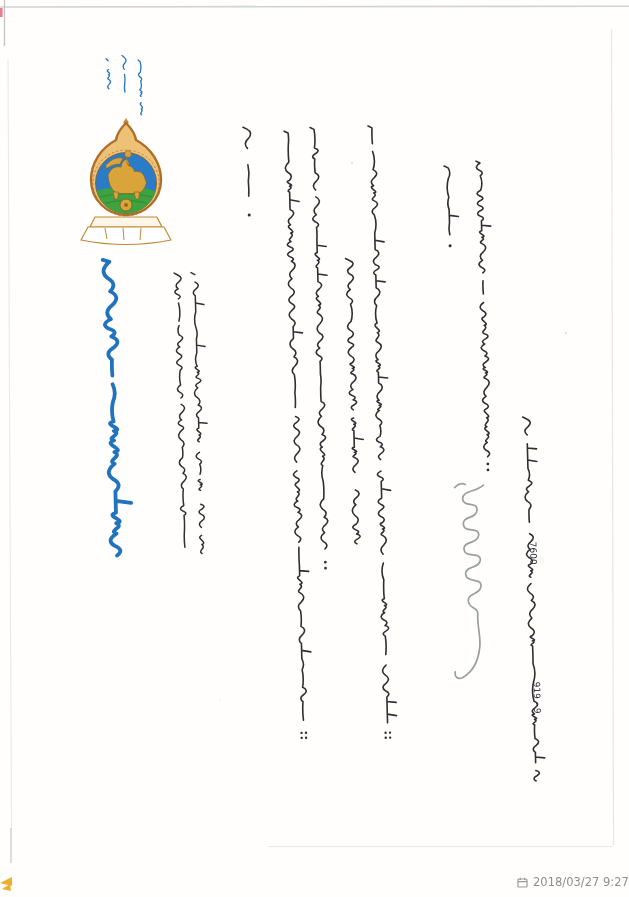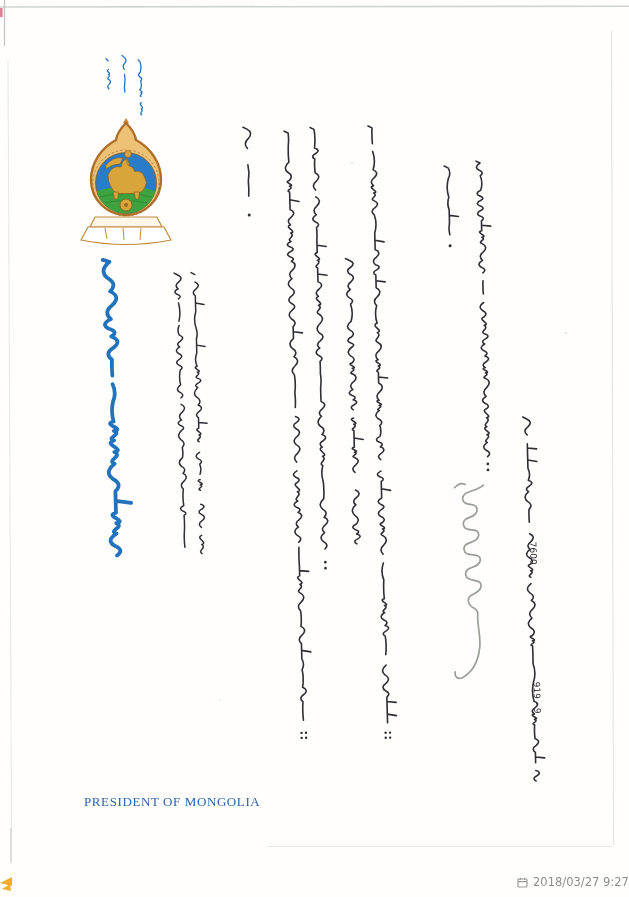--- a/index.html
+++ b/index.html
@@ -110,21 +110,20 @@
         <circle cx="447" cy="250" r="1.5" fill="#2e2e33"></circle>
         <path d="M 475.1 166 L 479 168 q -6.5 3.8 -1.3 7.0 q 5.9 2.6 1.3 5.7 q 2.8 7.2 0 14.5 q -6.5 3.0 -1.3 5.6 q 5.9 2.0 1.3 4.5 q -6.5 3.0 -1.3 5.5 q 5.9 2.0 1.3 4.5 q -6.5 3.1 -1.3 5.7 q 5.9 2.1 1.3 4.7 l 0 4.5 l 9.1 1.1 m -9.1 -1.1 l 0 5.6 c -7.2 1.9 7.2 5.1 0 6.4 c 5.2 2.5 -5.2 4.5 0 6.4 q 6.5 3.4 1.0 8.4 q -5.5 4.2 -1.0 8.4 q -6.5 3.7 -1.3 6.8 q 5.9 2.5 1.3 5.6 M 479 285.7 q -0.5 6.6 0 13.2 M 479 307.5 q -6.5 4.3 -1.3 8.0 q 5.9 2.9 1.3 6.5 c -7.2 2.5 7.2 6.7 0 8.4 c 5.2 3.4 -5.2 5.9 0 8.4 q 6.5 2.0 1.0 5.1 q -5.5 2.5 -1.0 5.1 q -6.5 3.6 -1.3 6.6 q 5.9 2.4 1.3 5.4 q 6.5 2.3 1.0 5.8 q -5.5 2.9 -1.0 5.8 c -7.2 1.6 7.2 4.3 0 5.4 c 5.2 2.1 -5.2 3.7 0 5.4 q 6.5 3.6 1.0 9.0 q -5.5 4.5 -1.0 9.0 q -6.5 3.7 -1.3 6.9 q 5.9 2.5 1.3 5.6 c -7.2 2.7 7.2 7.1 0 8.9 c 5.2 3.6 -5.2 6.2 0 8.9 c -7.2 2.4 7.2 6.4 0 7.9 c 5.2 3.2 -5.2 5.6 0 7.9 q -6.5 4.3 -1.3 7.8 q 5.9 2.8 1.3 6.4" fill="none" stroke="#2e2e33" stroke-width="1.6" stroke-linecap="round" stroke-linejoin="round"></path>
         <circle cx="479" cy="469" r="1.4" fill="#2e2e33"></circle>
         <circle cx="479" cy="475" r="1.4" fill="#2e2e33"></circle>
         <path d="M 515.1 423 L 519 425 q 6.5 3.2 1.0 8.0 q -5.5 4.0 -1.0 8.0 M 519 449.9 l 0 4.2 l 9.1 1.1 m -9.1 -1.1 l 0 5.3 l 0 6.7 l 9.1 1.7 m -9.1 -1.7 l 0 8.4 q 2.9 6.0 0 11.9 q 6.5 2.3 1.0 5.7 q -5.5 2.8 -1.0 5.7 q -6.5 5.3 -1.3 9.7 q 5.9 3.5 1.3 7.9 q -0.4 6.4 0 12.9 M 519 539.8 q 6.5 3.2 1.0 7.9 q -5.5 3.9 -1.0 7.9 q -6.5 4.4 -1.3 8.1 q 5.9 3.0 1.3 6.7 c -7.2 1.9 7.2 5.2 0 6.5 c 5.2 2.6 -5.2 4.5 0 6.5 M 519 589.7 q -6.5 5.1 -1.3 9.3 q 5.9 3.4 1.3 7.6 q 6.5 3.5 1.0 8.8 q -5.5 4.4 -1.0 8.8 q -6.5 5.3 -1.3 9.7 q 5.9 3.5 1.3 7.9 c -7.2 1.6 7.2 4.1 0 5.2 c 5.2 2.1 -5.2 3.6 0 5.2 q 0.2 8.9 0 17.8 q 3.2 9.1 0 18.1 q -2.5 9.7 0 19.3 q 6.5 2.6 1.0 6.4 q -5.5 3.2 -1.0 6.4 c -7.2 1.6 7.2 4.3 0 5.4 c 5.2 2.2 -5.2 3.8 0 5.4 q -0.7 6.8 0 13.6 q 6.5 2.8 1.0 7.0 q -5.5 3.5 -1.0 7.0 l 0 4.6 l 9.1 1.1 m -9.1 -1.1 l 0 5.7 M 519 776.8 q 6.5 2.1 1.0 5.2 q -5.5 2.6 -1.0 5.2" fill="none" stroke="#2e2e33" stroke-width="1.6" stroke-linecap="round" stroke-linejoin="round"></path>
         <text x="519" y="548" transform="rotate(90 519 548)" font-size="9" font-family="&quot;DejaVu Sans&quot;, sans-serif" fill="#2e2e33">7600</text>
         <text x="519" y="688" transform="rotate(90 519 688)" font-size="9" font-family="&quot;DejaVu Sans&quot;, sans-serif" fill="#2e2e33">919 - 9</text>
       </g>
   </svg>
 
-  <div class="footer-title">PRESIDENT OF MONGOLIA</div>
 
   <div class="timestamp">
     <svg width="11" height="11" viewBox="0 0 11 11">
       <rect x="1" y="2" width="9" height="8" rx="1" fill="none" stroke="#9a9a9a" stroke-width="1.2"></rect>
       <path d="M3.4 0.8 V3 M7.6 0.8 V3 M1 4.6 H10" stroke="#9a9a9a" stroke-width="1.2" fill="none"></path>
     </svg>
     <span>2018/03/27 9:27:28</span>
   </div>
 </div>
 

